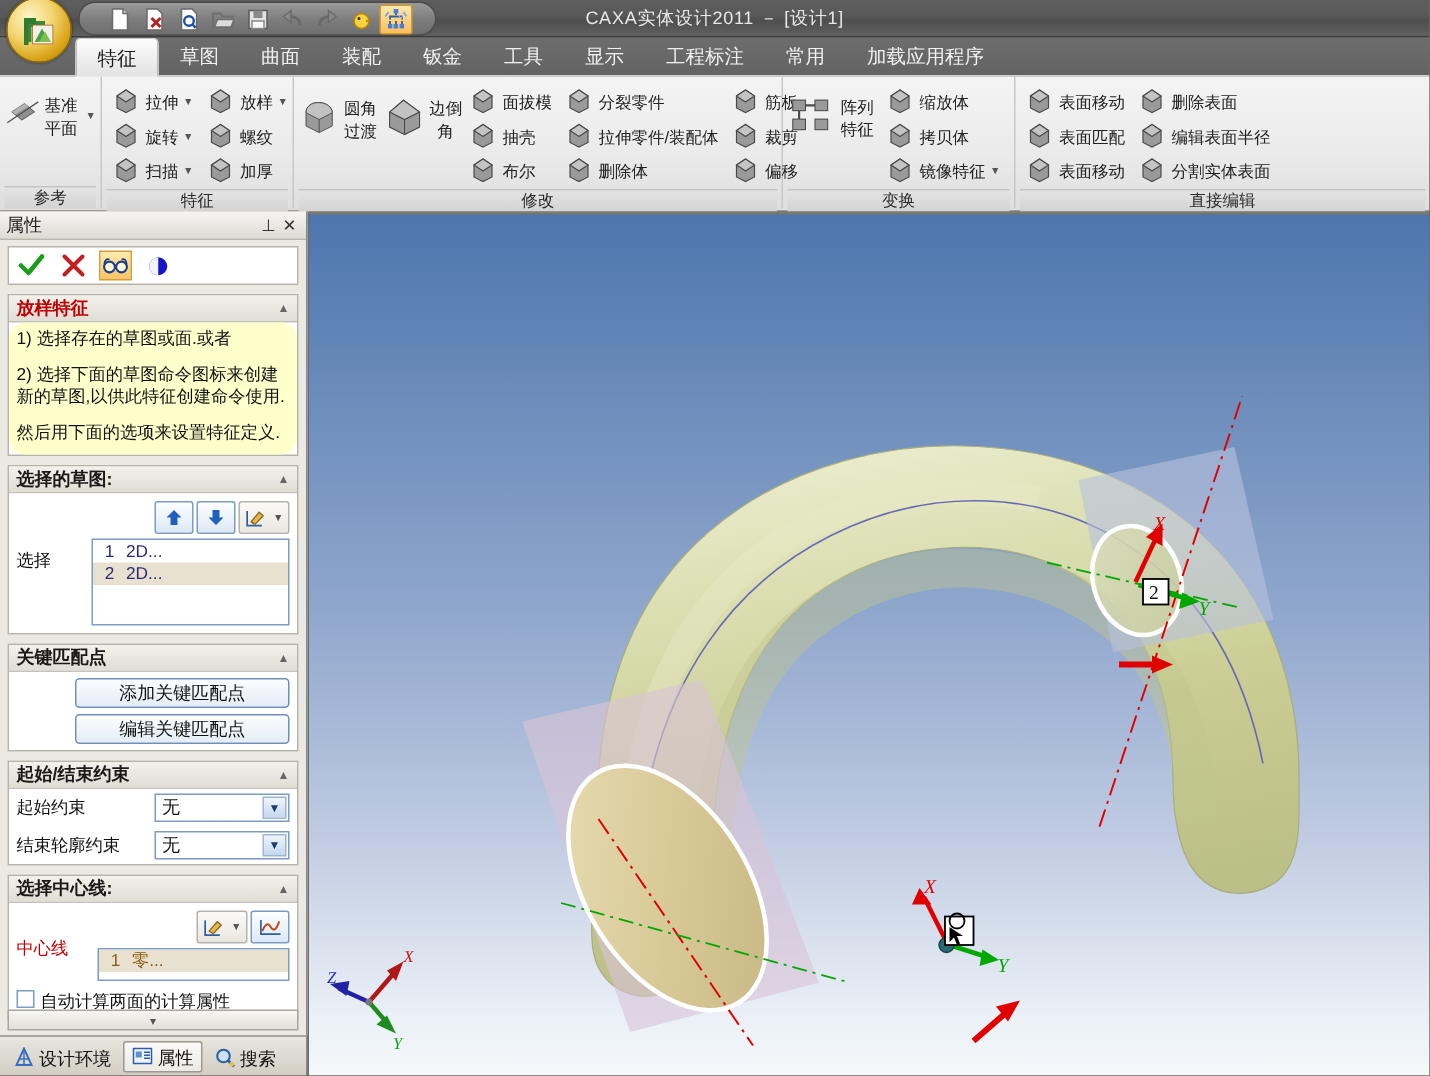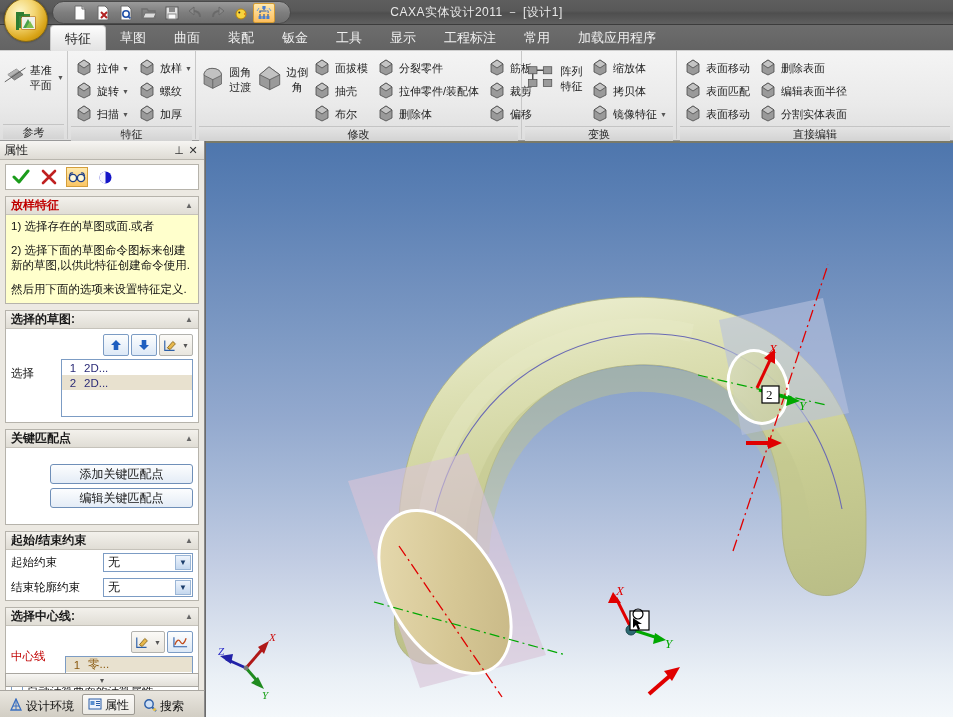--- a/index.html
+++ b/index.html
@@ -138,21 +138,21 @@
   .group-hdr {
     height: 18px; background: linear-gradient(to bottom,#f3f1ec,#e0ddd5);
     border-bottom: 1px solid #c5c2ba;
     display: flex; align-items: center; padding: 0 5px;
     font-size: 12px; font-weight: bold; color: #1a1a1a;
   }
   .group-hdr.red { color: #c00000; }
   .group-hdr .chev { margin-left: auto; font-size: 8px; color: #666; }
   .help-body {
     background: #ffffcc; padding: 4px 5px 6px 5px;
-    font-size: 11.5px; color: #111; line-height: 1.35;
+    font-size: 11.5px; color: #111; line-height: 1.35; border-radius: 11px;
   }
   .help-body p { margin: 0 0 8px 0; }
   .help-body p:last-child { margin-bottom: 0; }
 
   .sel-body { padding: 5px; display: flex; gap: 4px; background: #fff; justify-content: center; }
   .sel-label { font-size: 11.5px; color: #111; padding-top: 32px; width: 46px; }
   .sel-right { flex: 1; }
   .sel-tools { display: flex; gap: 2px; justify-content: flex-end; margin-bottom: 3px; }
   .tbtn {
     width: 26px; height: 22px; border: 1px solid #7c9cc4; border-radius: 2px;
@@ -163,21 +163,21 @@
   .tbtn.plain { border: 1px solid #b2b2ae; background: linear-gradient(to bottom,#fbfaf7,#e9e6de); }
   .listbox {
     border: 1px solid #7c9cc4; background: #fff; height: 58px; overflow: hidden;
   }
   .listbox.short { height: 22px; }
   .lrow { display: flex; height: 15px; align-items: center; font-size: 11.5px; color: #2b2b77; }
   .lrow .n { width: 22px; text-align: center; }
   .lrow.sel { background: #e8e1cf; }
   .lrow.amber { color: #8a5a10; }
 
-  .btn-row { padding: 16px 5px; margin-left: 39px; }
+  .btn-row { padding: 4px 5px; margin-left: 39px; }
   .pbtn {
     width: 100%; height: 20px; margin-bottom: 4px;
     border: 1px solid #6f8fb8; border-radius: 3px;
     background: linear-gradient(to bottom,#fcfdfe,#e4ecf6);
     font-size: 12px; color: #111; text-align: center; line-height: 18px;
   }
   .pbtn:last-child { margin-bottom: 0; }
 
   .field-row { display: flex; align-items: center; padding: 3px 5px; }
   .field-label { font-size: 11.5px; color: #111; width: 92px; }

